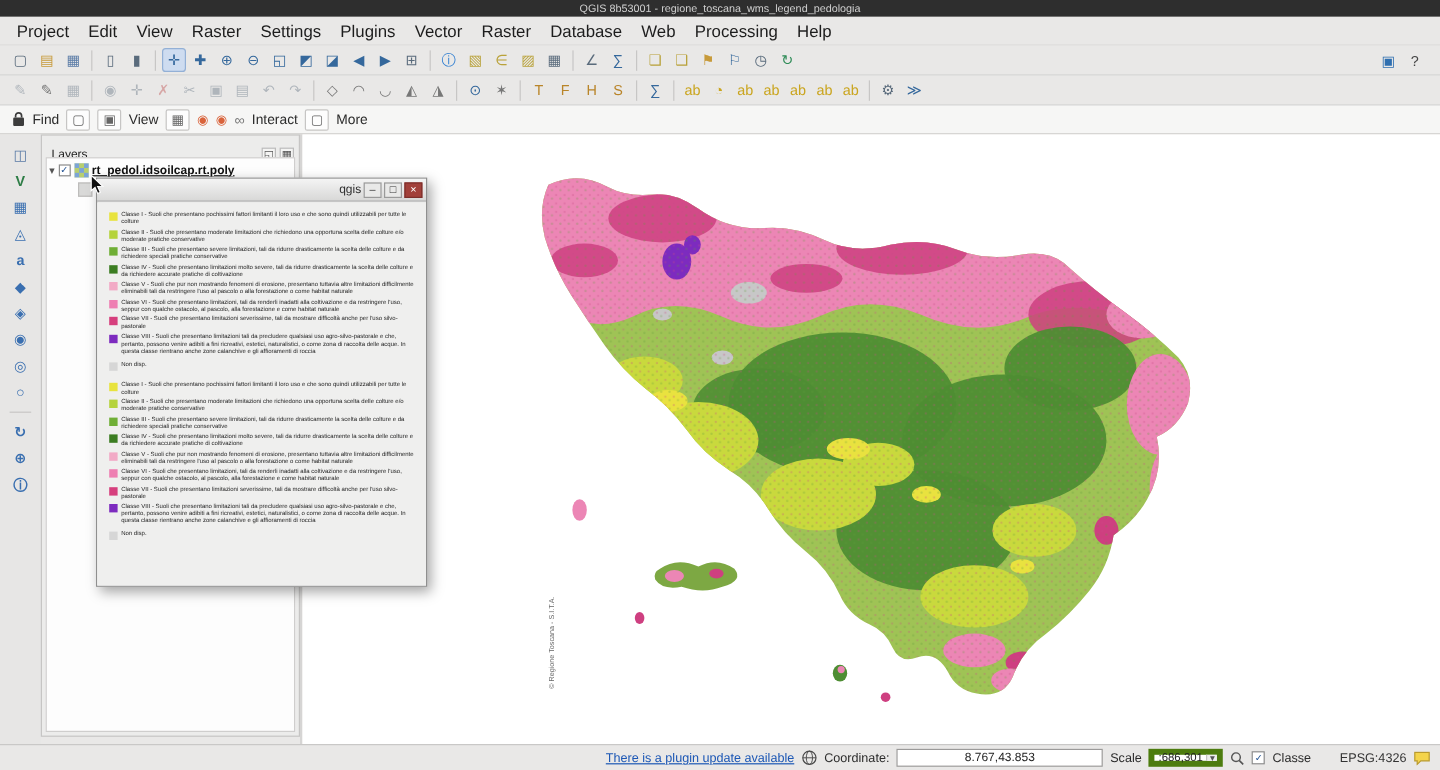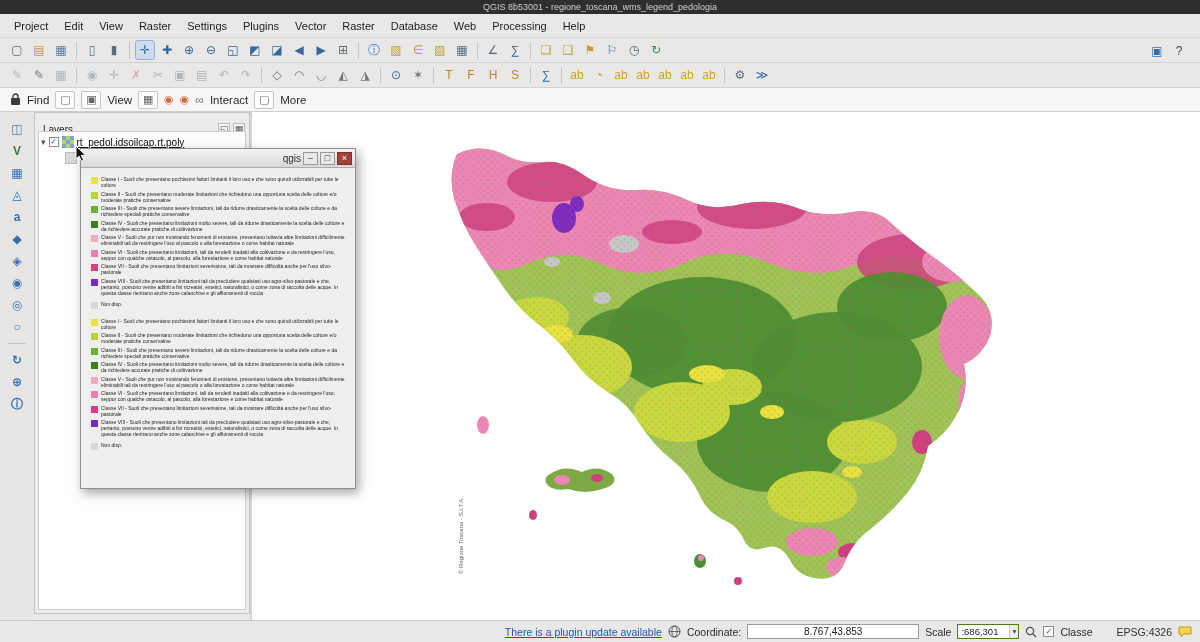--- a/index.html
+++ b/index.html
@@ -3,21 +3,21 @@
 <meta charset="utf-8">
 <style>
   html,body{margin:0;padding:0;width:1200px;height:642px;overflow:hidden;
     font-family:"Liberation Sans","DejaVu Sans",sans-serif;background:#e9e8e7;position:relative;}
   *{box-sizing:border-box;}
   
   #titlebar{position:absolute;left:0;top:0;width:1200px;height:14px;background:#2e2e2e;
     color:#cfcfcf;font-size:9px;display:flex;align-items:center;justify-content:center;}
   #menubar{position:absolute;left:0;top:14px;width:1200px;height:24px;background:#e9e8e7;
     display:flex;align-items:center;padding-left:6px;border-bottom:1px solid #dcdbda;}
-  #menubar span{font-size:11px;color:#1d1d1d;padding:3px 8px;cursor:default;}
+  #menubar span{font-size:14px;color:#1d1d1d;padding:3px 8px;cursor:default;}
   .toolbar{position:absolute;left:0;width:1200px;height:25px;background:#e9e8e7;
     display:flex;align-items:center;padding-left:6px;border-bottom:1px solid #d3d2d1;}
   #toolbar1{top:38px;} #toolbar2{top:63px;}
   .tb-btn{width:20px;height:20px;display:inline-flex;align-items:center;justify-content:center;
     font-size:12px;border-radius:3px;margin:0 1px;color:#5a6b7c;cursor:default;line-height:1;}
   .tb-btn.active{background:#cedcf0;border:1px solid #93b0d6;}
   .tb-btn.disabled{opacity:.4;}
   .tb-sep{width:1px;height:17px;background:#c7c6c5;margin:0 4px;display:inline-block;}
   #toolbar1-right{position:absolute;right:10px;top:0;height:25px;display:flex;align-items:center;}
   
@@ -40,21 +40,21 @@
   .panel-btn{width:12px;height:12px;font-size:9px;color:#555;display:inline-flex;
     align-items:center;justify-content:center;margin-left:3px;border:1px solid #bbb;background:#f4f4f3;}
   #layers-body{position:absolute;left:3px;right:3px;top:18px;bottom:3px;background:#fdfdfd;
     border:1px solid #cfcecd;padding:3px 2px;}
   .tree-row{display:flex;align-items:center;gap:3px;height:14px;}
   .caret{font-size:9px;color:#555;}
   .cb{width:10px;height:10px;border:1px solid #8a8a8a;background:#fff;display:inline-flex;
     align-items:center;justify-content:center;font-size:8px;color:#1d4f91;line-height:1;}
   .layer-swatch{width:12px;height:12px;background:
     repeating-conic-gradient(#b8cf6e 0% 25%, #7ca4d6 0% 50%) 0 0/8px 8px;}
-  .layer-label{font-size:10px;font-weight:400;text-decoration:underline;color:#111;}
+  .layer-label{font-size:10px;font-weight:700;text-decoration:underline;color:#111;}
   .child-swatch{width:12px;height:12px;background:#d9d9d8;border:1px solid #bdbcbb;margin:3px 0 0 24px;}
   
   #map-canvas{position:absolute;left:252px;top:112px;width:948px;height:508px;background:#ffffff;}
   #map-canvas svg{position:absolute;left:0;top:0;}
   #map-copyright{position:absolute;left:206px;top:462px;font-size:6px;color:#666;
     transform:rotate(-90deg);transform-origin:0 0;white-space:nowrap;}
   #splitter{position:absolute;left:250px;top:112px;width:2px;height:508px;background:#d6d5d4;}
   
   #legend-dialog{position:absolute;left:80px;top:148px;width:276px;height:341px;background:#ebebea;
     border:1px solid #8f8f8f;box-shadow:3px 4px 10px rgba(0,0,0,.35);z-index:20;}
@@ -69,21 +69,21 @@
   .lg-block{margin-bottom:9px;}
   .lg-row{display:flex;align-items:flex-start;gap:3px;margin-bottom:2.5px;}
   .lg-chip{width:7px;height:7px;flex:0 0 7px;margin-top:1px;}
   .lg-txt{font-size:5px;line-height:1.2;color:#1e1e1e;}
   
   #statusbar{position:absolute;left:0;top:620px;width:1200px;height:22px;background:#e9e8e7;
     border-top:1px solid #c9c8c7;display:flex;align-items:center;gap:6px;padding:0 8px;font-size:10.5px;color:#2b2b2b;}
   #plugin-link{margin-left:auto;color:#1c57b5;text-decoration:underline;cursor:pointer;}
   #coord-input{width:172px;height:15px;border:1px solid #9b9a99;background:#fff;font-size:10px;
     text-align:center;color:#222;font-family:inherit;padding:0;}
-  #scale-combo{width:62px;height:15px;border:1px solid #4d7c0f;background:#fff;display:flex;
+  #scale-combo{width:62px;height:15px;border:5px solid #4d7c0f;background:#fff;display:flex;
     align-items:center;font-size:9.5px;color:#222;padding-left:3px;}
   #scale-combo .arrow{margin-left:auto;font-size:8px;color:#555;border-left:1px solid #c5c4c3;
     padding:0 2px;background:#eee;height:100%;display:flex;align-items:center;}
   .sb-icon{display:inline-flex;align-items:center;justify-content:center;}
   #epsg-label{color:#333;margin-left:18px;}
   
   #cursor{position:absolute;left:75px;top:145px;z-index:50;}
 </style>
 </head>
 <body>

